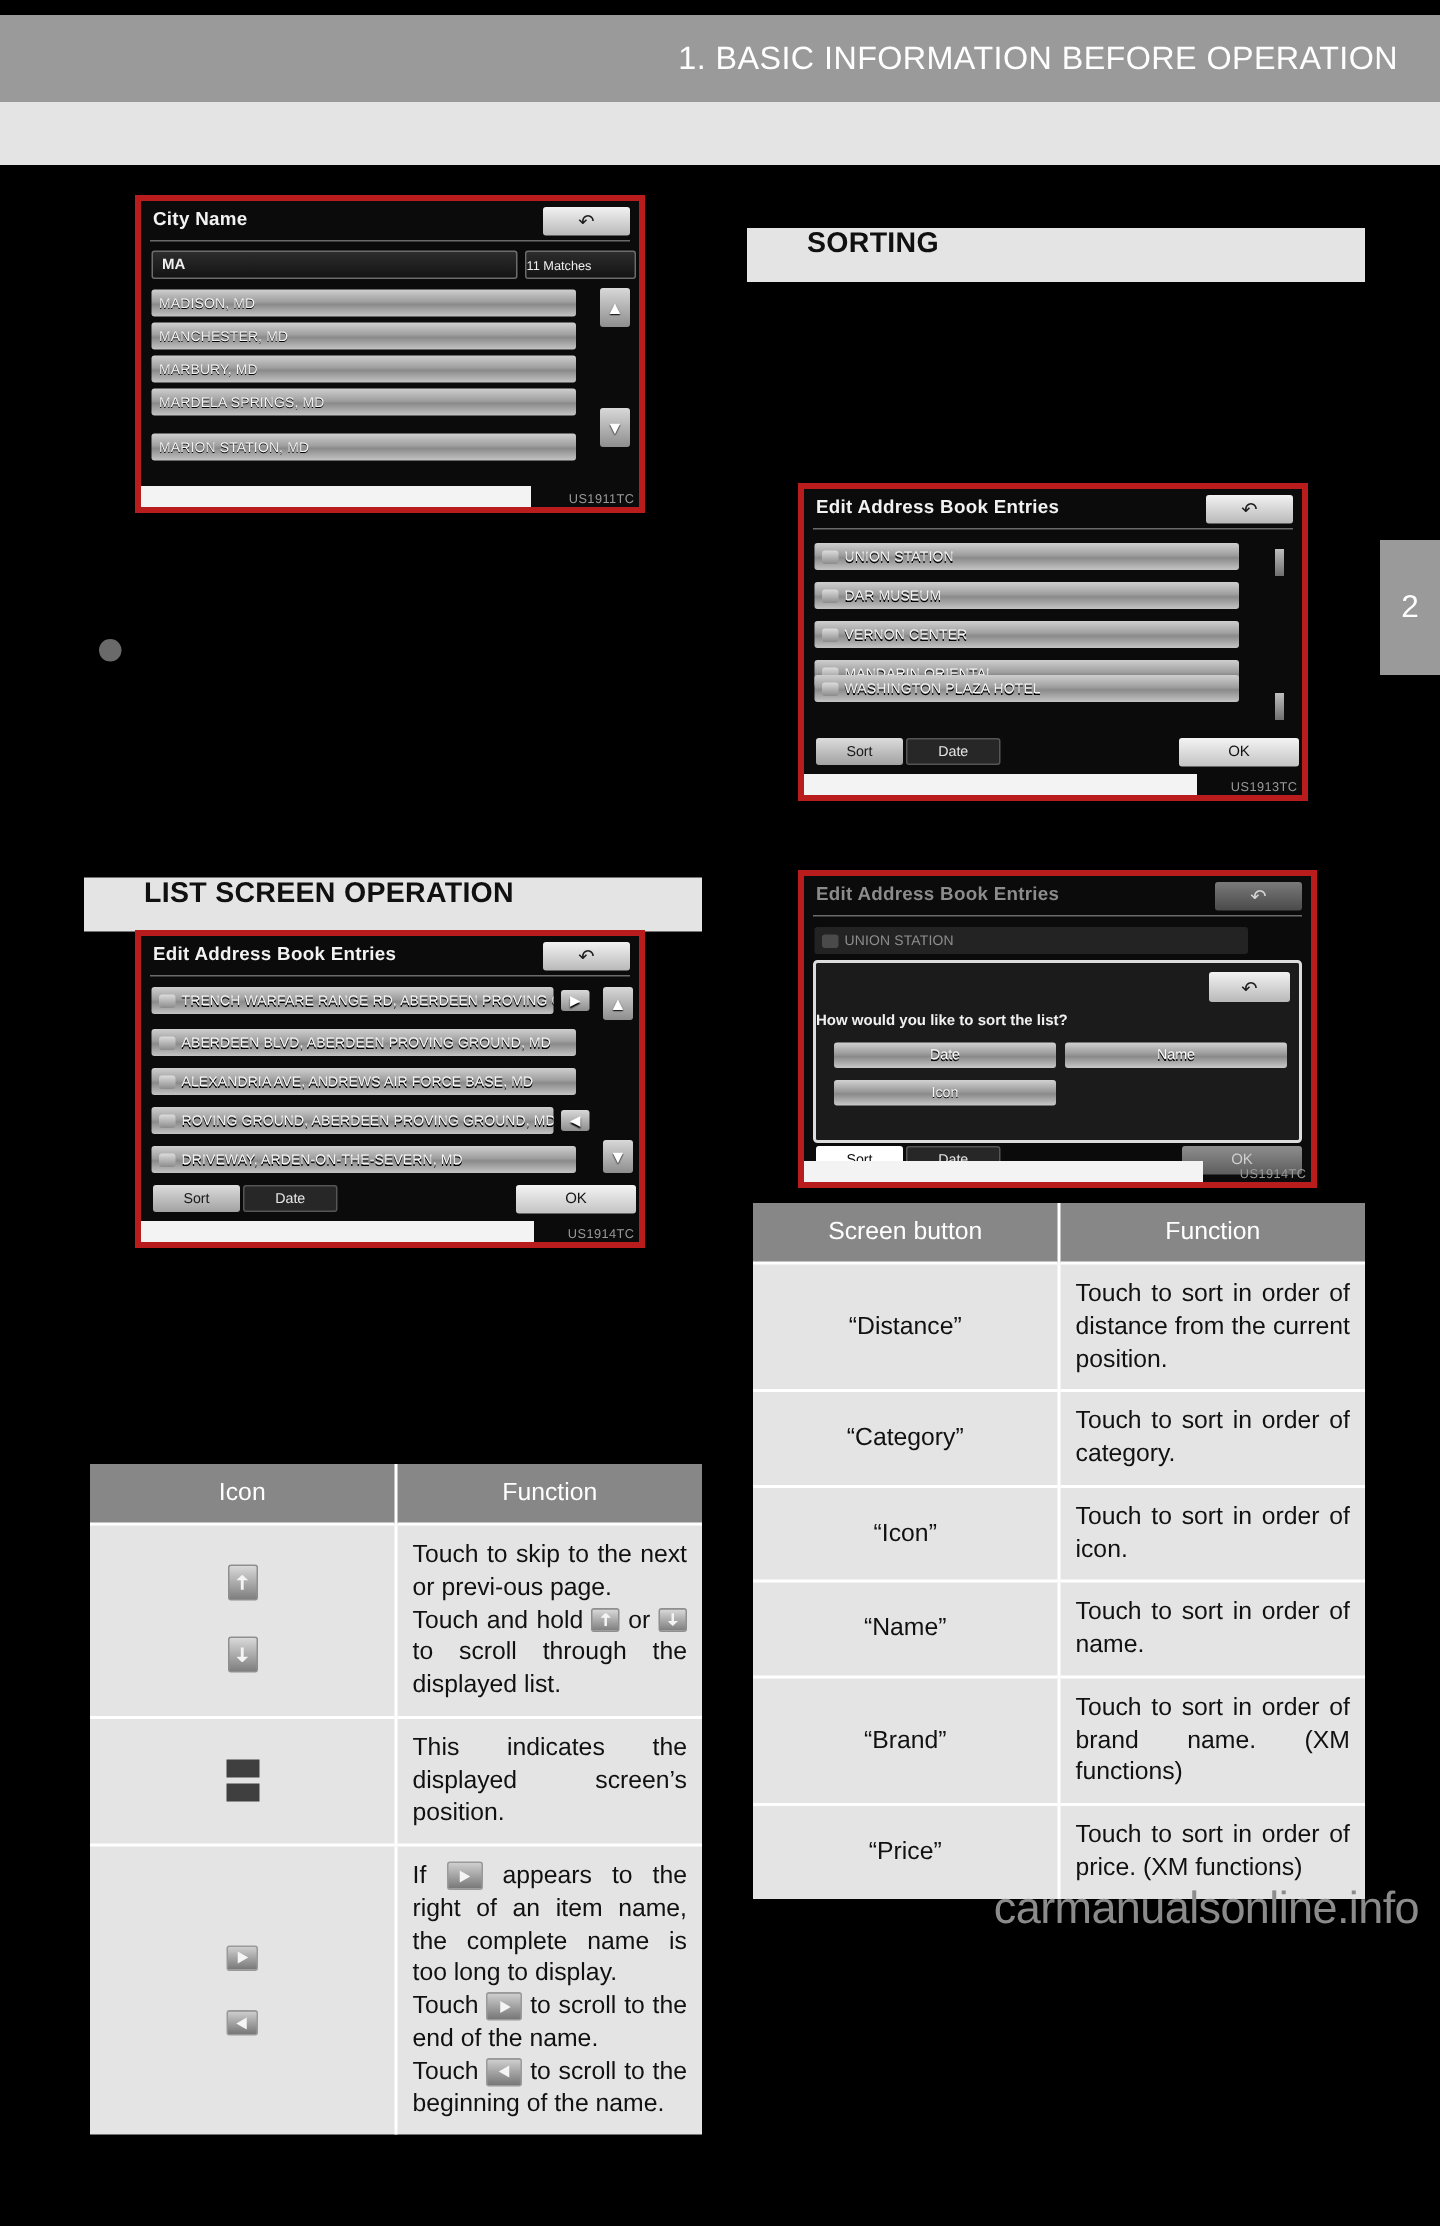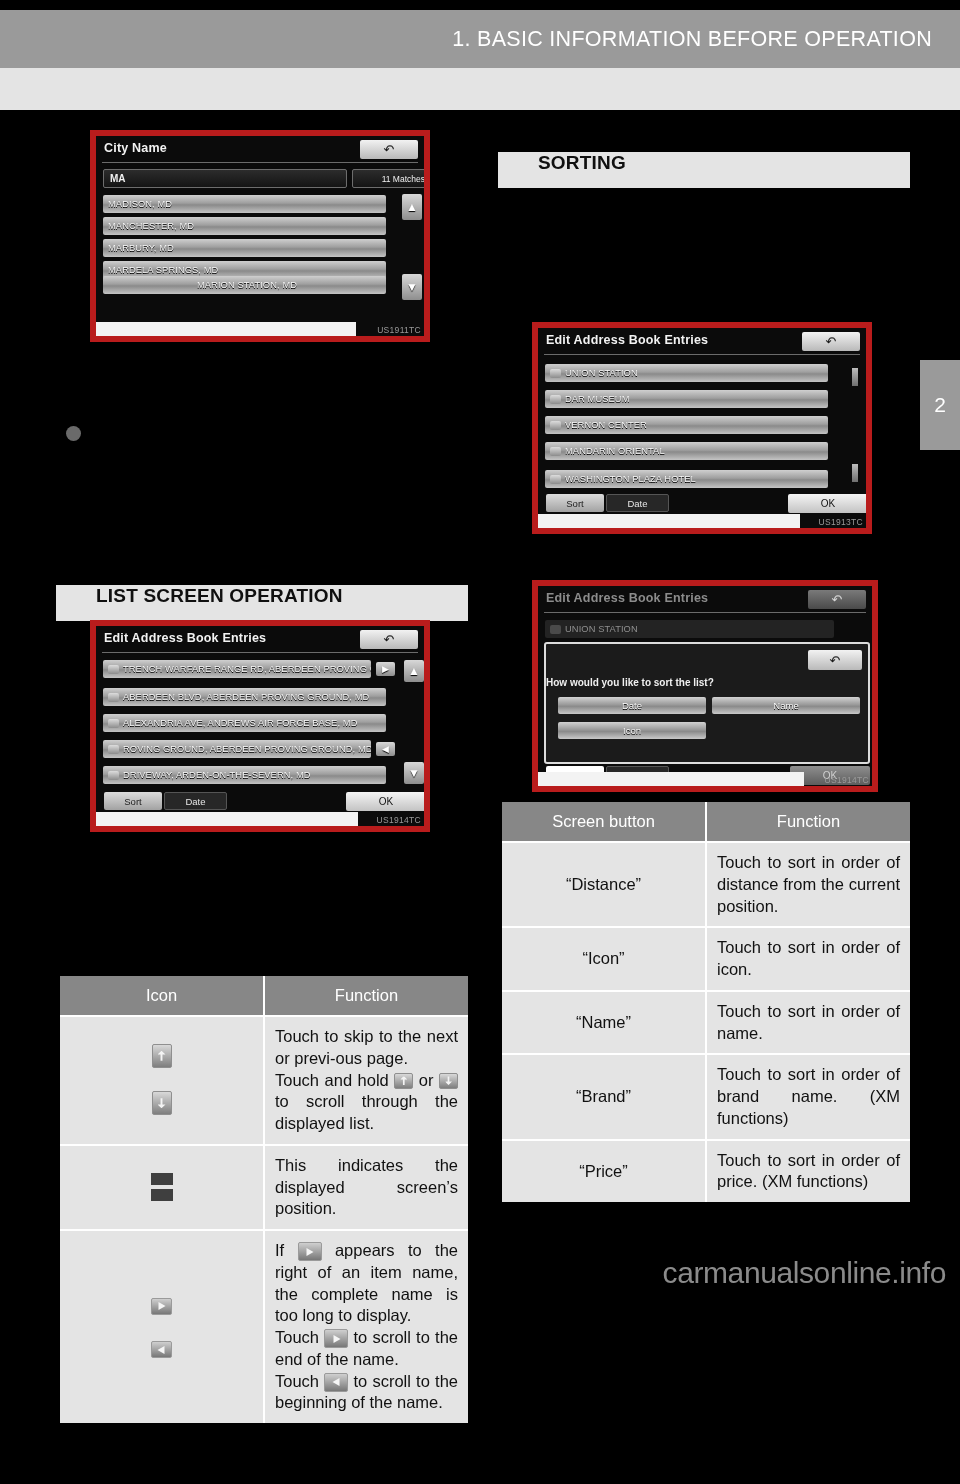--- a/index.html
+++ b/index.html
@@ -45,21 +45,21 @@
   }
   .section-head .swatch { width: 26px; background: #9a9a9a; flex: 0 0 26px; }
   .section-head .label {
     display: flex; align-items: center; padding-left: 14px;
     font-size: 19px; font-weight: bold; color: #101010; letter-spacing: .2px;
   }
 
   
   .shot {
     position: relative; background: #0ea5e9;
-    border: 6px solid #b91c1c;
+    border: 4px solid #b91c1c;
     padding: 0;
     overflow: hidden;
   }
   .shot-inner { position: relative; width: 100%; height: 100%; background: #0b0b0b; }
   .shot-title {
     position: absolute; left: 8px; top: 5px;
     color: #f2f2f2; font-size: 12.5px; font-weight: bold; letter-spacing: .2px;
     white-space: nowrap;
   }
   .shot-hr {
@@ -91,21 +91,21 @@
     position: absolute;
     background: linear-gradient(#2c2c2c,#141414);
     border: 1px solid #6d6d6d; border-radius: 2px;
     display: flex; align-items: center; padding-left: 6px;
     color: #f0f0f0; font-size: 10px; font-weight: bold;
   }
   .matchbox {
     position: absolute;
     background: linear-gradient(#2c2c2c,#141414);
     border: 1px solid #6d6d6d; border-radius: 2px;
-    display: flex; align-items: center; justify-content: flex-end;
+    display: flex; align-items: center; justify-content: flex-start;
     color: #efefef; font-size: 8.5px;
   }
   .arrowbtn {
     position: absolute; width: 20px; height: 26px;
     background: linear-gradient(#d8d8d8,#8e8e8e);
     border-radius: 2px; display: flex; align-items: center; justify-content: center;
     color: #fff; font-size: 12px; line-height: 1; text-shadow: 0 1px 1px #000;
   }
   .scrollmark {
     position: absolute; width: 6px; height: 18px;
@@ -270,21 +270,21 @@
         </div>
         <div class="row-btn" style="top:81px;width:283px;height:18px;">
           <span>MANCHESTER, MD</span>
         </div>
         <div class="row-btn" style="top:103px;width:283px;height:18px;">
           <span>MARBURY, MD</span>
         </div>
         <div class="row-btn" style="top:125px;width:283px;height:18px;">
           <span>MARDELA SPRINGS, MD</span>
         </div>
-        <div class="row-btn" style="top:140px;width:283px;height:18px;justify-content:center;">
+        <div class="row-btn" style="top:155px;width:283px;height:18px;">
           <span>MARION STATION, MD</span>
         </div>
 
         <div class="arrowbtn" style="left:306px;top:58px;">▲</div>
         <div class="arrowbtn" style="left:306px;top:138px;">▼</div>
 
         <div class="whitestrip" style="width:260px;"></div>
         <div class="shotcode">US1911TC</div>
       </div>
     </div>
@@ -408,21 +408,21 @@
           <span>DAR MUSEUM</span>
         </div>
         <div class="row-btn" style="top:88px;width:283px;height:18px;">
           <span class="mini-ic"></span>
           <span>VERNON CENTER</span>
         </div>
         <div class="row-btn" style="top:114px;width:283px;height:18px;">
           <span class="mini-ic"></span>
           <span>MANDARIN ORIENTAL</span>
         </div>
-        <div class="row-btn" style="top:142px;width:283px;height:18px;">
+        <div class="row-btn" style="top:124px;width:283px;height:18px;">
           <span class="mini-ic"></span>
           <span>WASHINGTON PLAZA HOTEL</span>
         </div>
 
         <div class="scrollmark" style="left:314px;top:40px;"></div>
         <div class="scrollmark" style="left:314px;top:136px;"></div>
 
         <div class="tabbtn active" style="left:8px;top:166px;width:58px;">
           <span>Sort</span>
         </div>
@@ -484,20 +484,24 @@
           <th>Screen button</th>
           <th>Function</th>
         </tr>
       </thead>
       <tbody>
         <tr>
           <td class="keycell">“Distance”</td>
           <td class="fncell">Touch to sort in order of distance from the current position.</td>
         </tr>
         <tr>
+          <td class="keycell">“Category”</td>
+          <td class="fncell">Touch to sort in order of category.</td>
+        </tr>
+        <tr>
           <td class="keycell">“Icon”</td>
           <td class="fncell">Touch to sort in order of icon.</td>
         </tr>
         <tr>
           <td class="keycell">“Name”</td>
           <td class="fncell">Touch to sort in order of name.</td>
         </tr>
         <tr>
           <td class="keycell">“Brand”</td>
           <td class="fncell">Touch to sort in order of brand name. (XM functions)</td>

